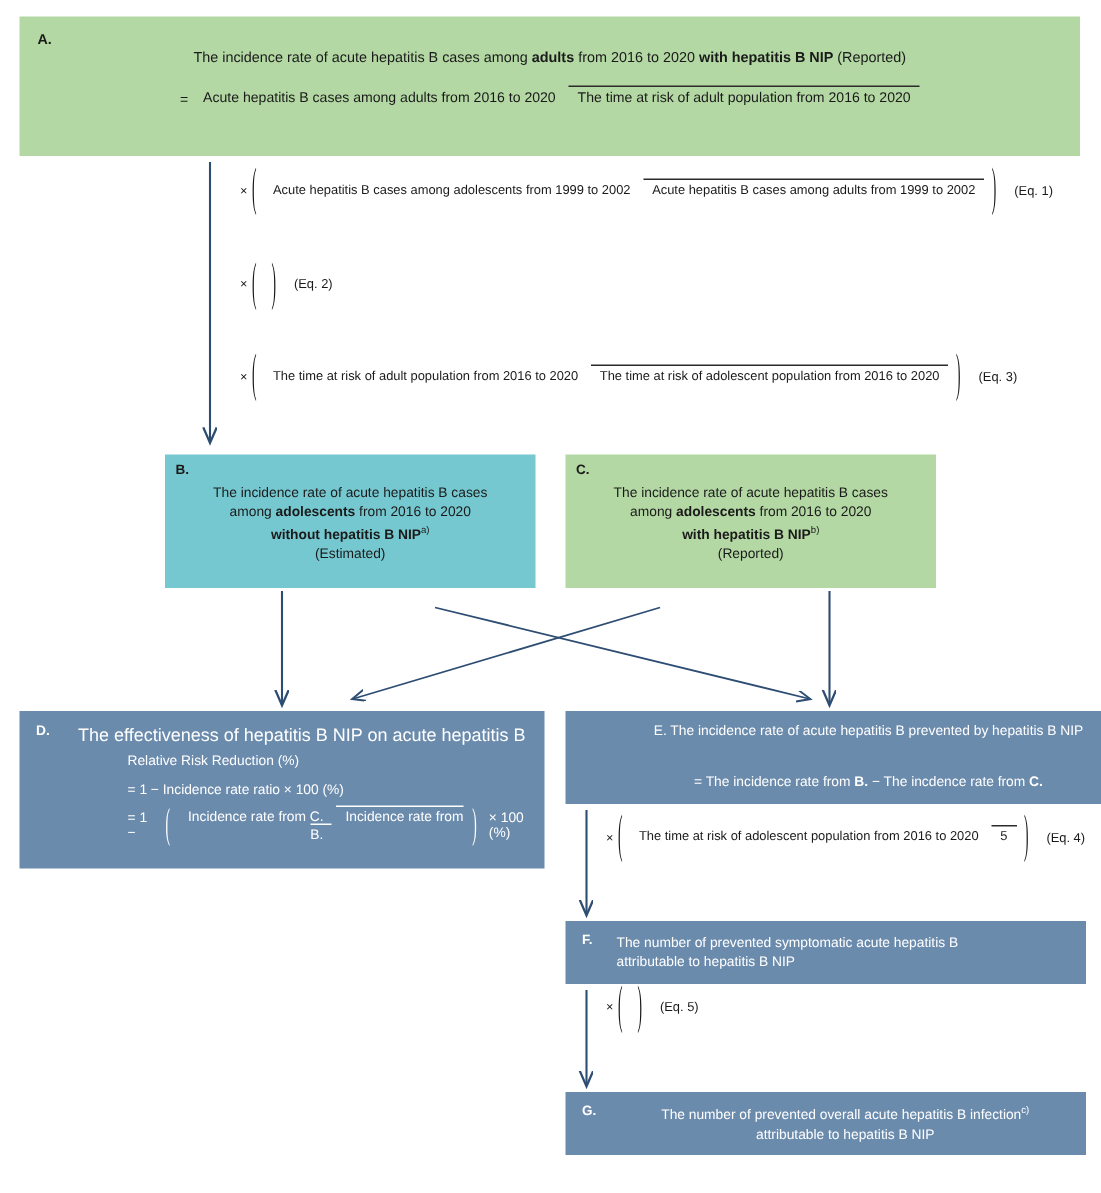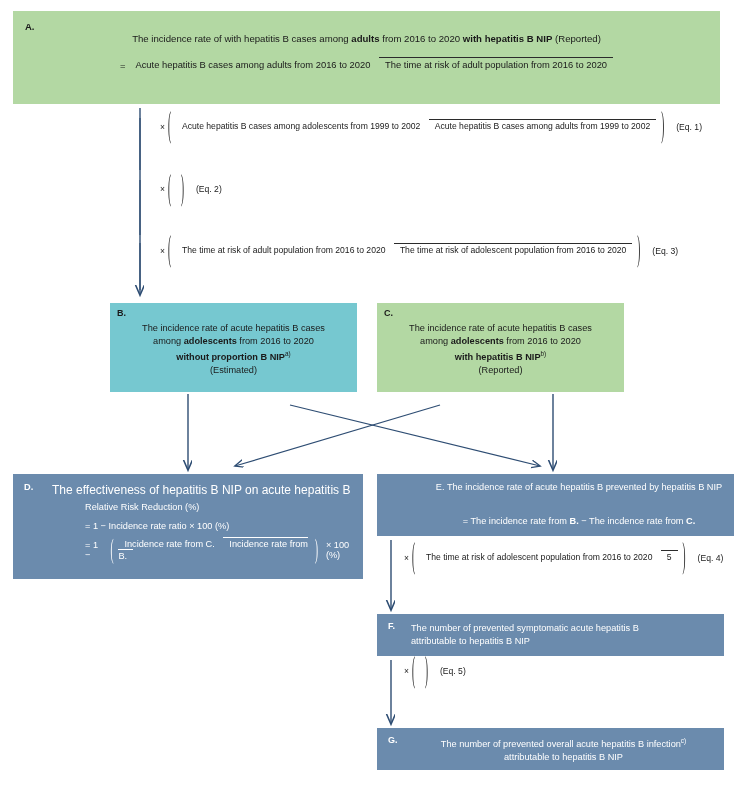--- a/index.html
+++ b/index.html
@@ -59,21 +59,21 @@
     left: 0; right: 0; top: 48px;
     display: flex;
     justify-content: center;
     align-items: center;
     font-size: 9.4px;
   }
   .eqsign { margin-right: 4px; font-size: 9.4px; }
 
   .frac {
     display: inline-block;
-    text-align: left;
+    text-align: center;
     vertical-align: middle;
     line-height: 1.35;
   }
   .frac .num { padding: 0 6px 1px 6px; }
   .frac .den { padding: 1px 6px 0 6px; border-top: 1px solid #2b2b2b; }
   .frac.light .den { border-top: 1px solid #ffffff; }
 
   
   .eqrow {
     position: absolute;
@@ -210,21 +210,21 @@
     <path d="M440,405 L235,466" stroke="#2e4d73" stroke-width="1.2" fill="none" marker-end="url(#ah)"></path>
 
     <path d="M391,540 L391,610" stroke="#2e4d73" stroke-width="1.4" fill="none" marker-end="url(#ah)"></path>
 
     <path d="M391,660 L391,724" stroke="#2e4d73" stroke-width="1.4" fill="none" marker-end="url(#ah)"></path>
   </svg>
 
   <div class="box box-green" id="box-a">
     <span class="sec-label a-label">A.</span>
     <div class="a-title">
-      <span>The incidence rate of with hepatitis B cases among </span><b>adults</b><span> from 2016 to 2020 </span><b>with hepatitis B NIP</b><span> (Reported)</span>
+      <span>The incidence rate of acute hepatitis B cases among </span><b>adults</b><span> from 2016 to 2020 </span><b>with hepatitis B NIP</b><span> (Reported)</span>
     </div>
     <div class="a-eq">
       <span class="eqsign">=</span>
       <span class="frac">
         <span class="num">Acute hepatitis B cases among adults from 2016 to 2020</span>
         <span class="den">The time at risk of adult population from 2016 to 2020</span>
       </span>
     </div>
   </div>
 
@@ -255,21 +255,21 @@
     </span>
     <span class="paren paren-r">)</span>
     <span class="eqno">(Eq. 3)</span>
   </div>
 
   <div class="box box-teal" id="box-b">
     <span class="sec-label">B.</span>
     <div class="bc-text">
       <span>The incidence rate of acute hepatitis B cases</span><br>
       <span>among </span><b>adolescents</b><span> from 2016 to 2020</span><br>
-      <b>without proportion B NIP</b><sup>a)</sup><br>
+      <b>without hepatitis B NIP</b><sup>a)</sup><br>
       <span>(Estimated)</span>
     </div>
   </div>
 
   <div class="box box-green" id="box-c">
     <span class="sec-label">C.</span>
     <div class="bc-text">
       <span>The incidence rate of acute hepatitis B cases</span><br>
       <span>among </span><b>adolescents</b><span> from 2016 to 2020</span><br>
       <b>with hepatitis B NIP</b><sup>b)</sup><br>

